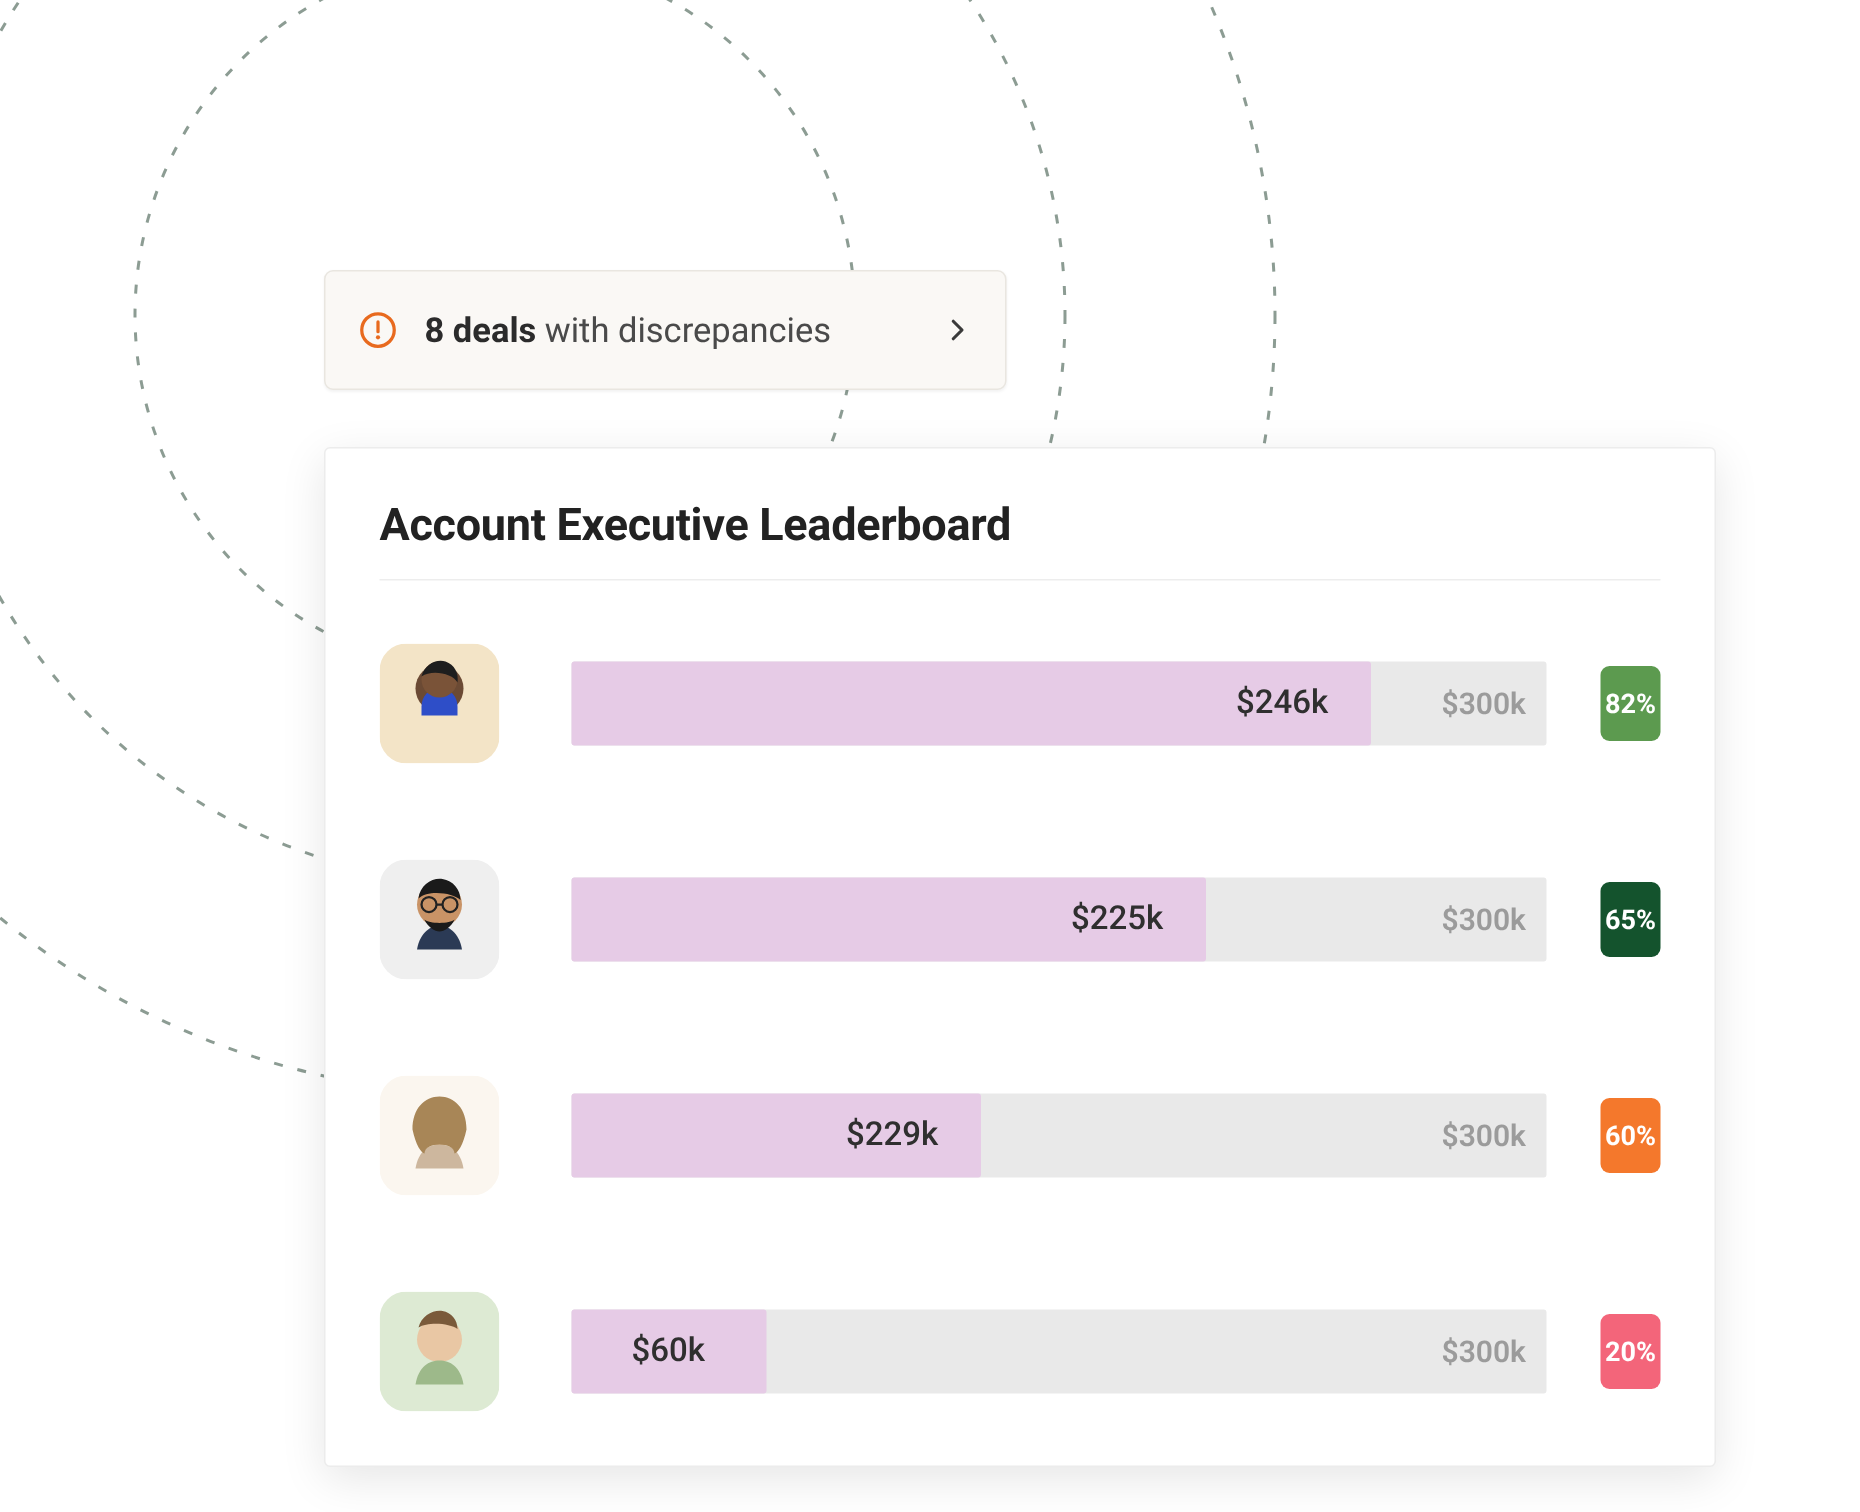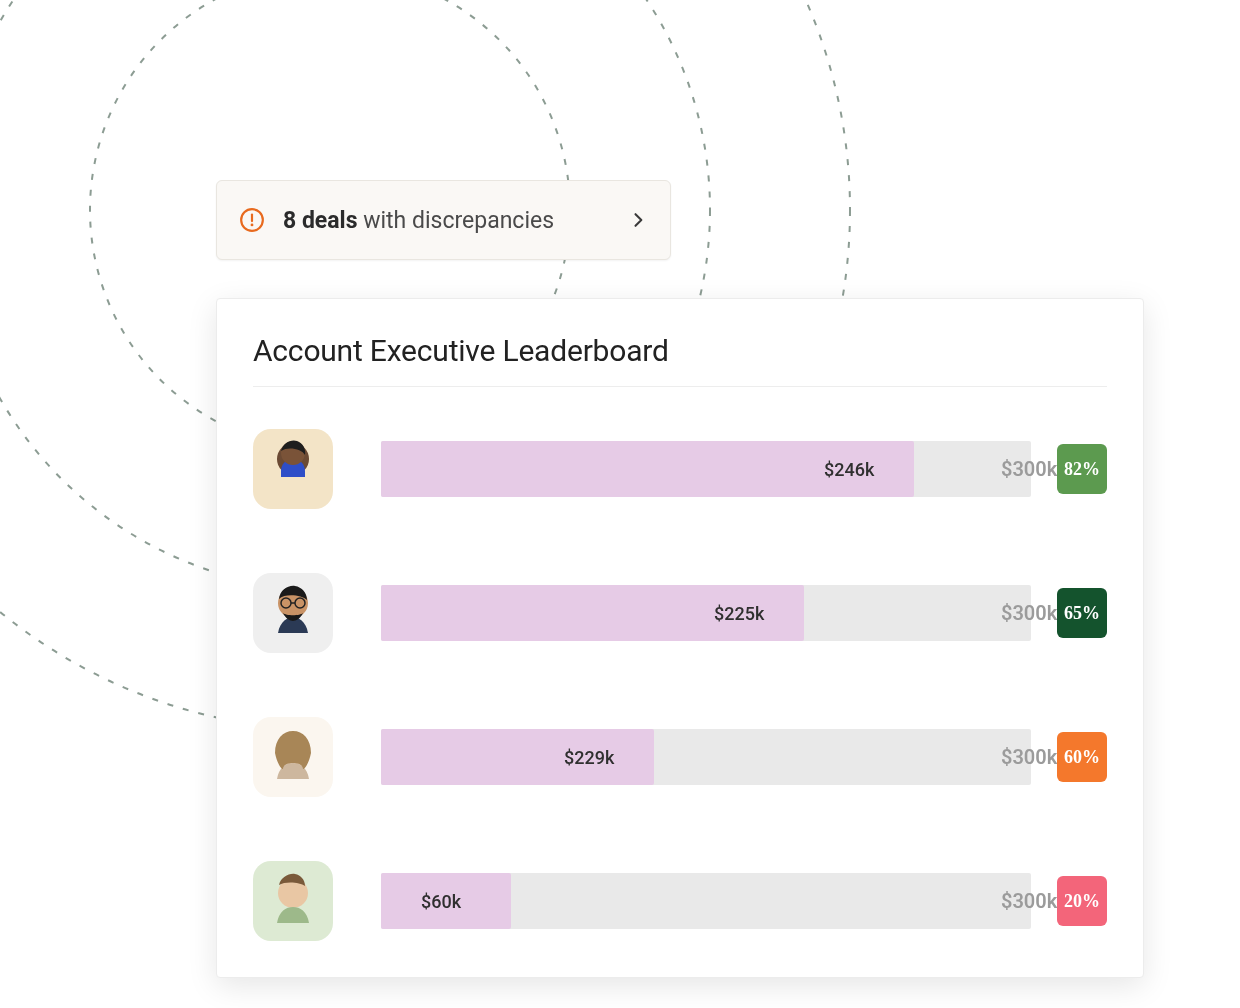--- a/index.html
+++ b/index.html
@@ -75,21 +75,21 @@
     min-height: 680px;
     background: #ffffff;
     border: 1px solid #ECECEC;
     border-radius: 4px;
     box-shadow: 0 8px 30px rgba(0,0,0,0.10);
     padding: 34px 36px 28px 36px;
     z-index: 2;
   }
   .panel-title {
     font-size: 30px;
-    font-weight: 400;
+    font-weight: 700;
     color: #222;
     padding-bottom: 18px;
     border-bottom: 1px solid #EDEDED;
     margin-bottom: 42px;
     letter-spacing: -0.2px;
   }
   .rows { display: flex; flex-direction: column; gap: 64px; }
   .row {
     display: flex;
     align-items: center;
@@ -125,47 +125,45 @@
     top: 50%;
     transform: translateY(-50%);
     height: 56px;
     background: #E6CBE6;
     border-radius: 2px;
   }
   .fill-label {
     position: absolute;
     top: 50%;
     transform: translateY(-50%);
-    font-size: 18px;
+    font-size: 22px;
     font-weight: 500;
     color: #2F2F2F;
   }
   .target-label {
     position: absolute;
     top: 50%;
     transform: translateY(-50%);
     font-size: 20px;
     font-weight: 600;
     color: #9B9B9B;
-    margin-left: 40px;
   }
   .pct-badge {
     position: absolute;
     top: 50%;
     transform: translateY(-50%);
-    width: 50px;
+    width: 40px;
     height: 50px;
     border-radius: 6px;
     display: flex;
     align-items: center;
     justify-content: center;
     font-size: 18px;
     font-weight: 700;
     color: #ffffff;
-    font-family: Liberation Serif, serif;
   }
 </style>
 </head>
 <body>
 
 <svg class="bg-arcs" viewBox="0 0 1100 1100">
   <circle cx="550" cy="550" r="520"></circle>
   <circle cx="550" cy="550" r="380"></circle>
   <circle cx="550" cy="550" r="240"></circle>
 </svg>

